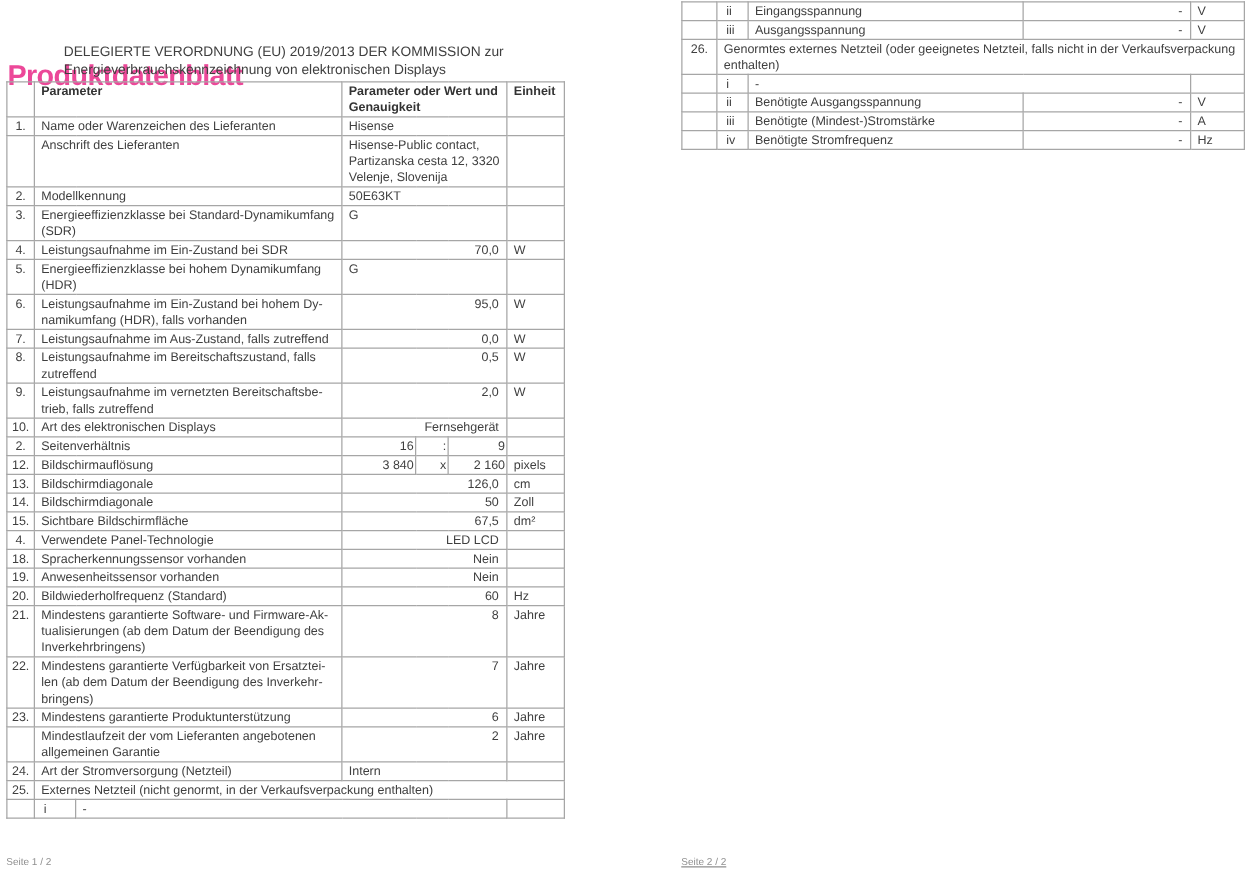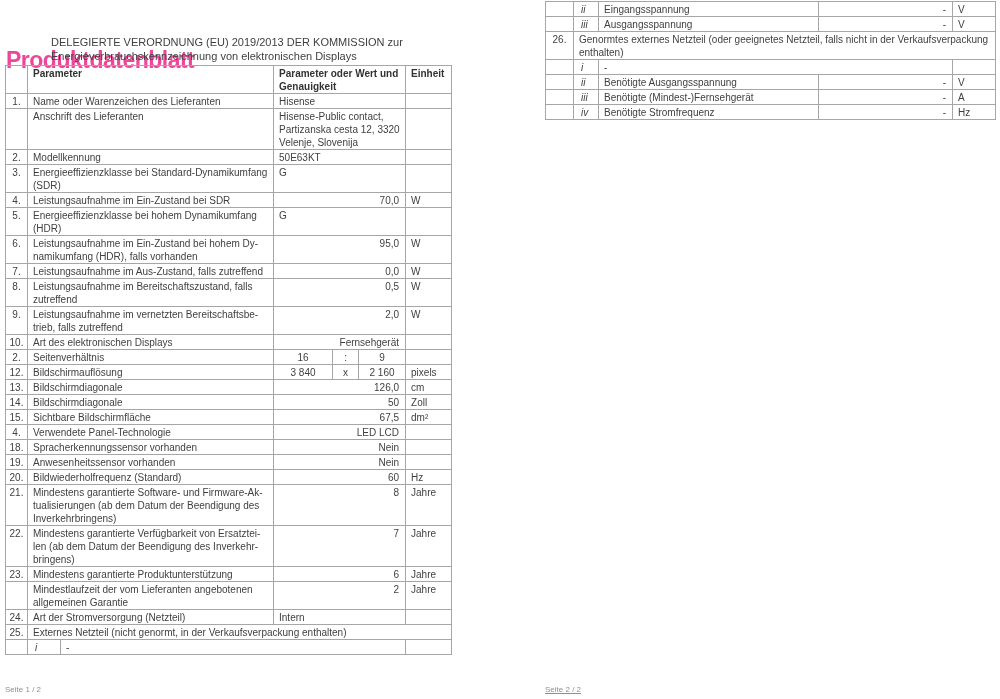--- a/index.html
+++ b/index.html
@@ -36,22 +36,22 @@
     border: 1px solid #a6a6a6;
     font-size: 10px; line-height: 13px;
     color: #3f3f3f;
     padding: 1px 5px 0 5px;
     vertical-align: top;
     white-space: pre-line;
     overflow: hidden;
   }
   .ptable td.b   { font-weight: 700; color: #333333; }
   .ptable td.num { text-align: center; padding-left: 1px; padding-right: 1px; }
-  .ptable td.rom { font-style: italic; padding-left: 7px; }
-  .ptable td.c   { text-align: center; padding-left: 1px; padding-right: 1px; }
+  .ptable td.rom { padding-left: 7px; }
+  .ptable td.c   { text-align: right; padding-left: 1px; padding-right: 1px; }
   .ptable td.vr  { text-align: right; padding-right: 6px; }
   .ptable td.vl  { text-align: left; }
   .ptable td.unit { padding-left: 5px; }
 
   .footer {
     position: absolute;
     font-size: 8px; color: #8f8f8f;
     text-align: left;
   }
   .footer-left  { left: 5px;  top: 685px; width: 446px; }
@@ -298,21 +298,21 @@
         <tr>
           <td class="num"></td>
           <td class="rom">ii</td>
           <td>Benötigte Ausgangsspannung</td>
           <td class="vr">-</td>
           <td class="unit">V</td>
         </tr>
         <tr>
           <td class="num"></td>
           <td class="rom">iii</td>
-          <td>Benötigte (Mindest-)Fernsehgerät</td>
+          <td>Benötigte (Mindest-)Stromstärke</td>
           <td class="vr">-</td>
           <td class="unit">A</td>
         </tr>
         <tr>
           <td class="num"></td>
           <td class="rom">iv</td>
           <td>Benötigte Stromfrequenz</td>
           <td class="vr">-</td>
           <td class="unit">Hz</td>
         </tr>

